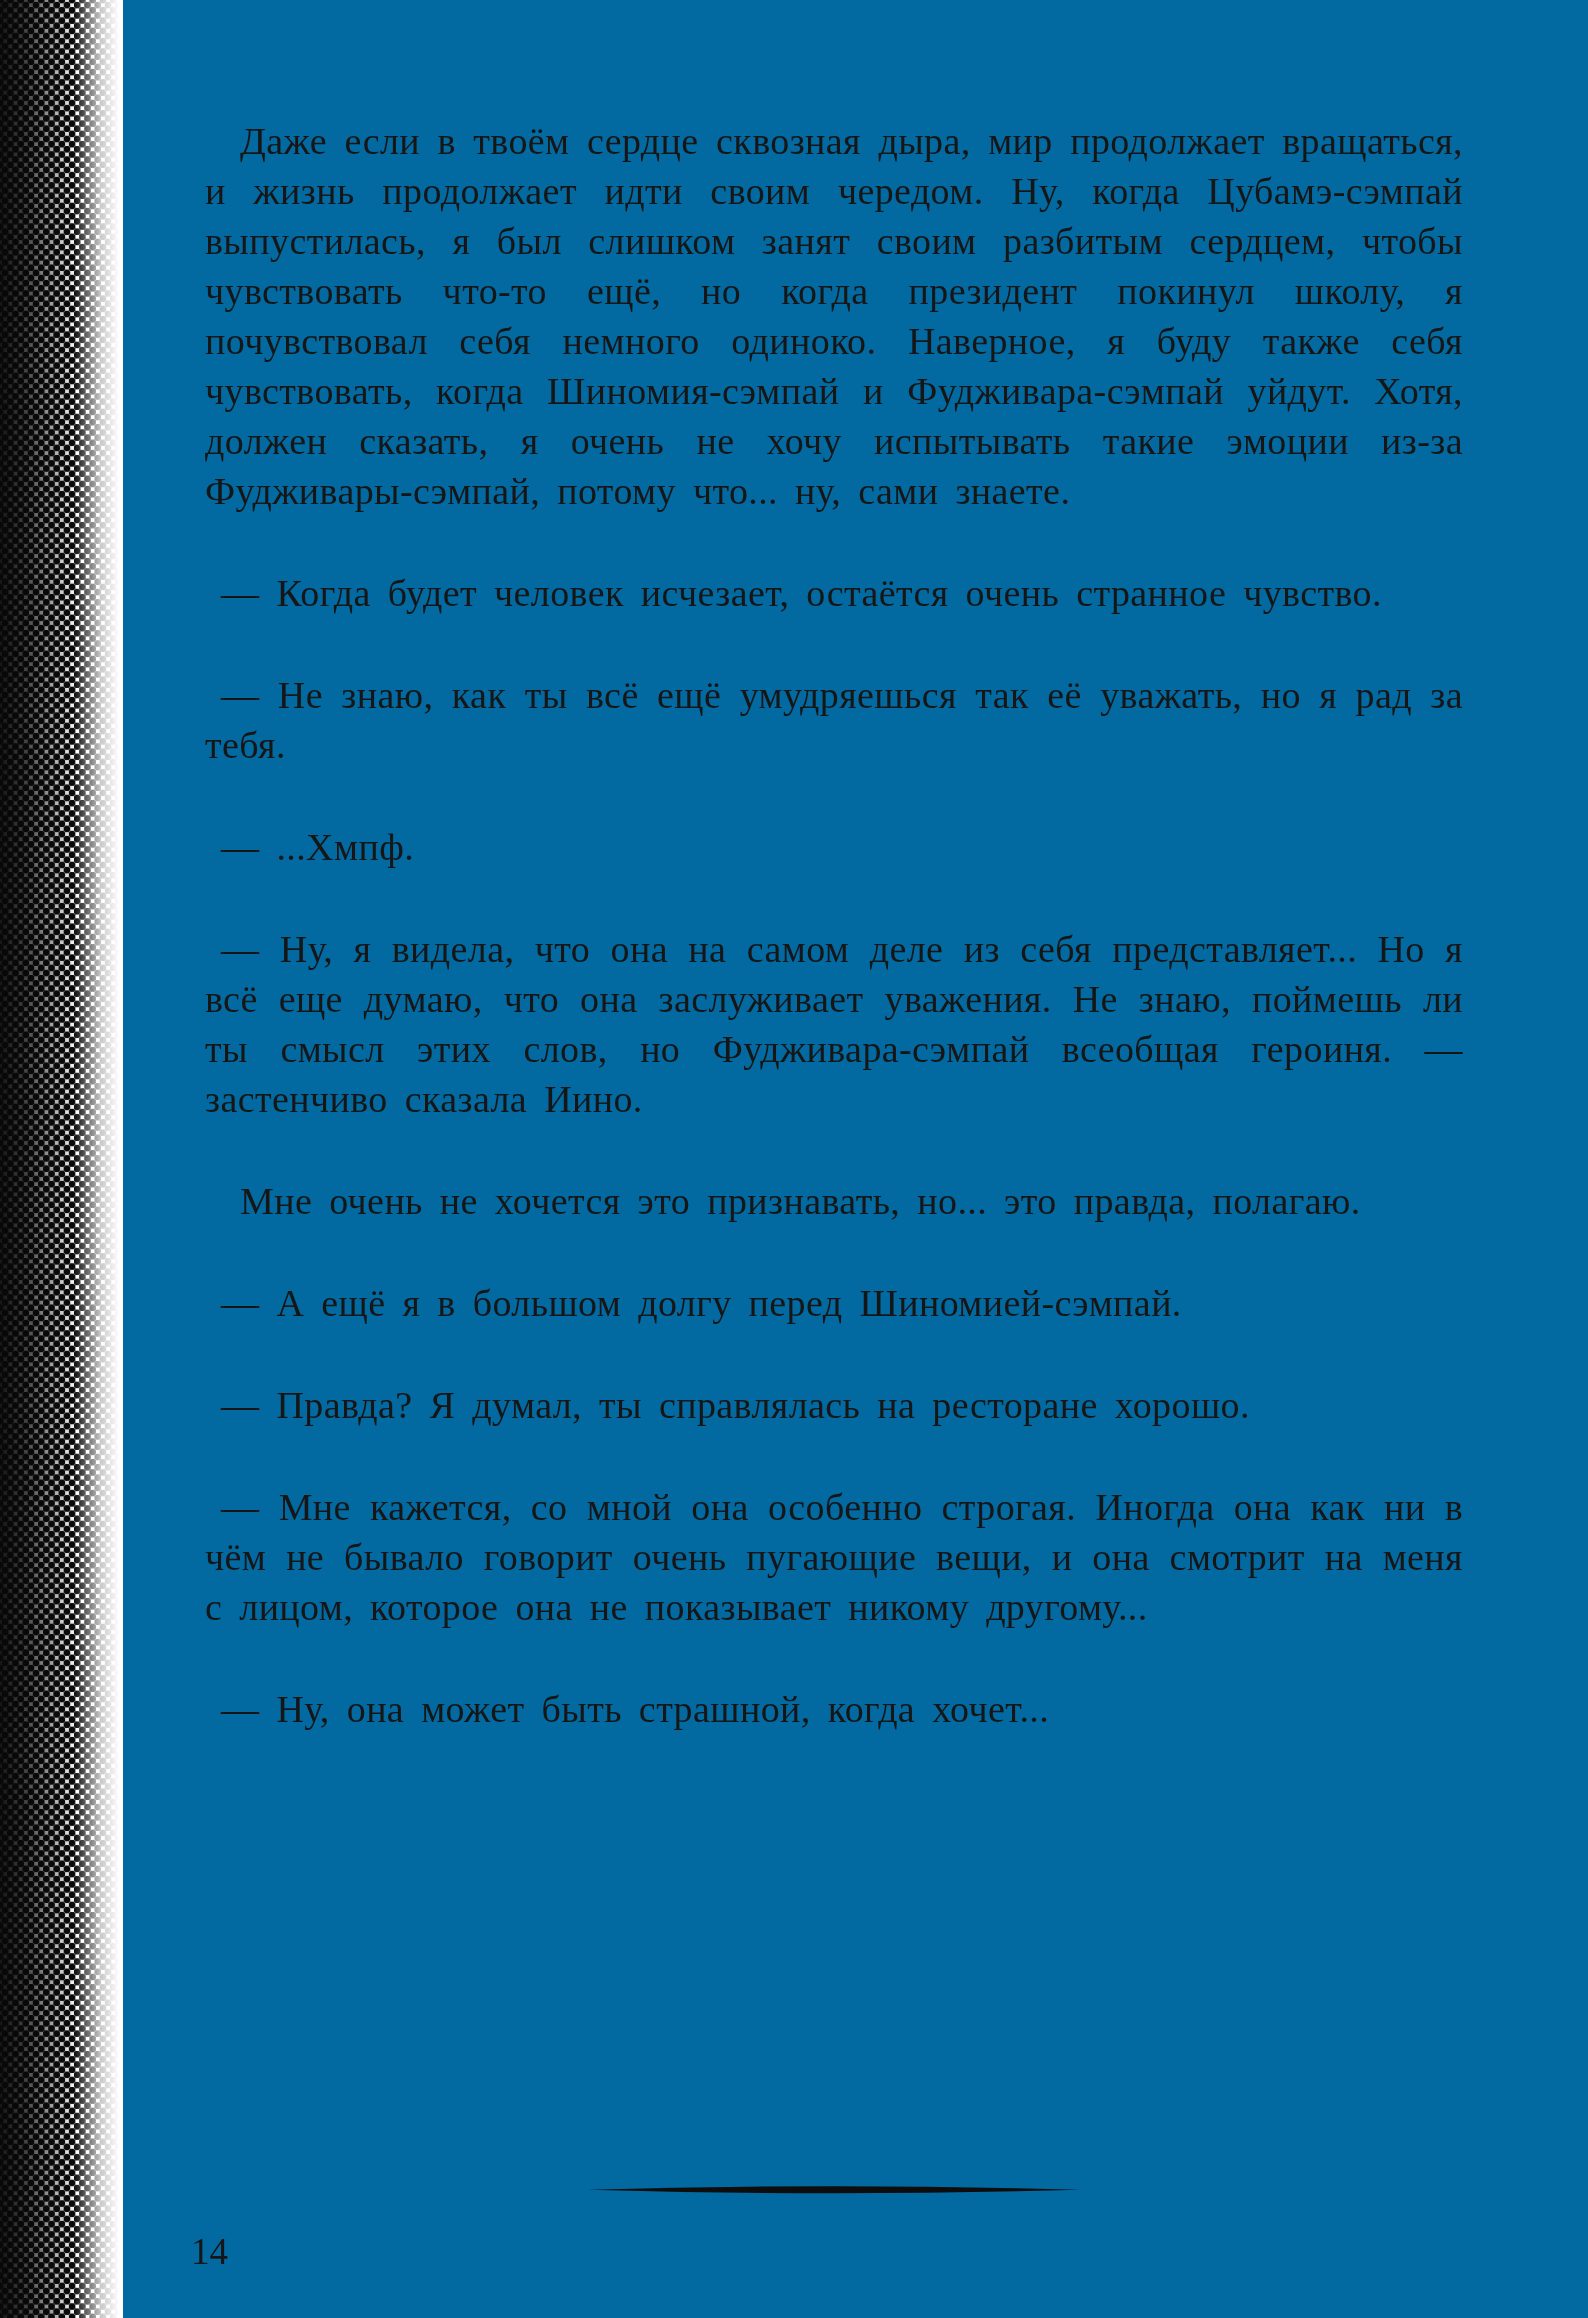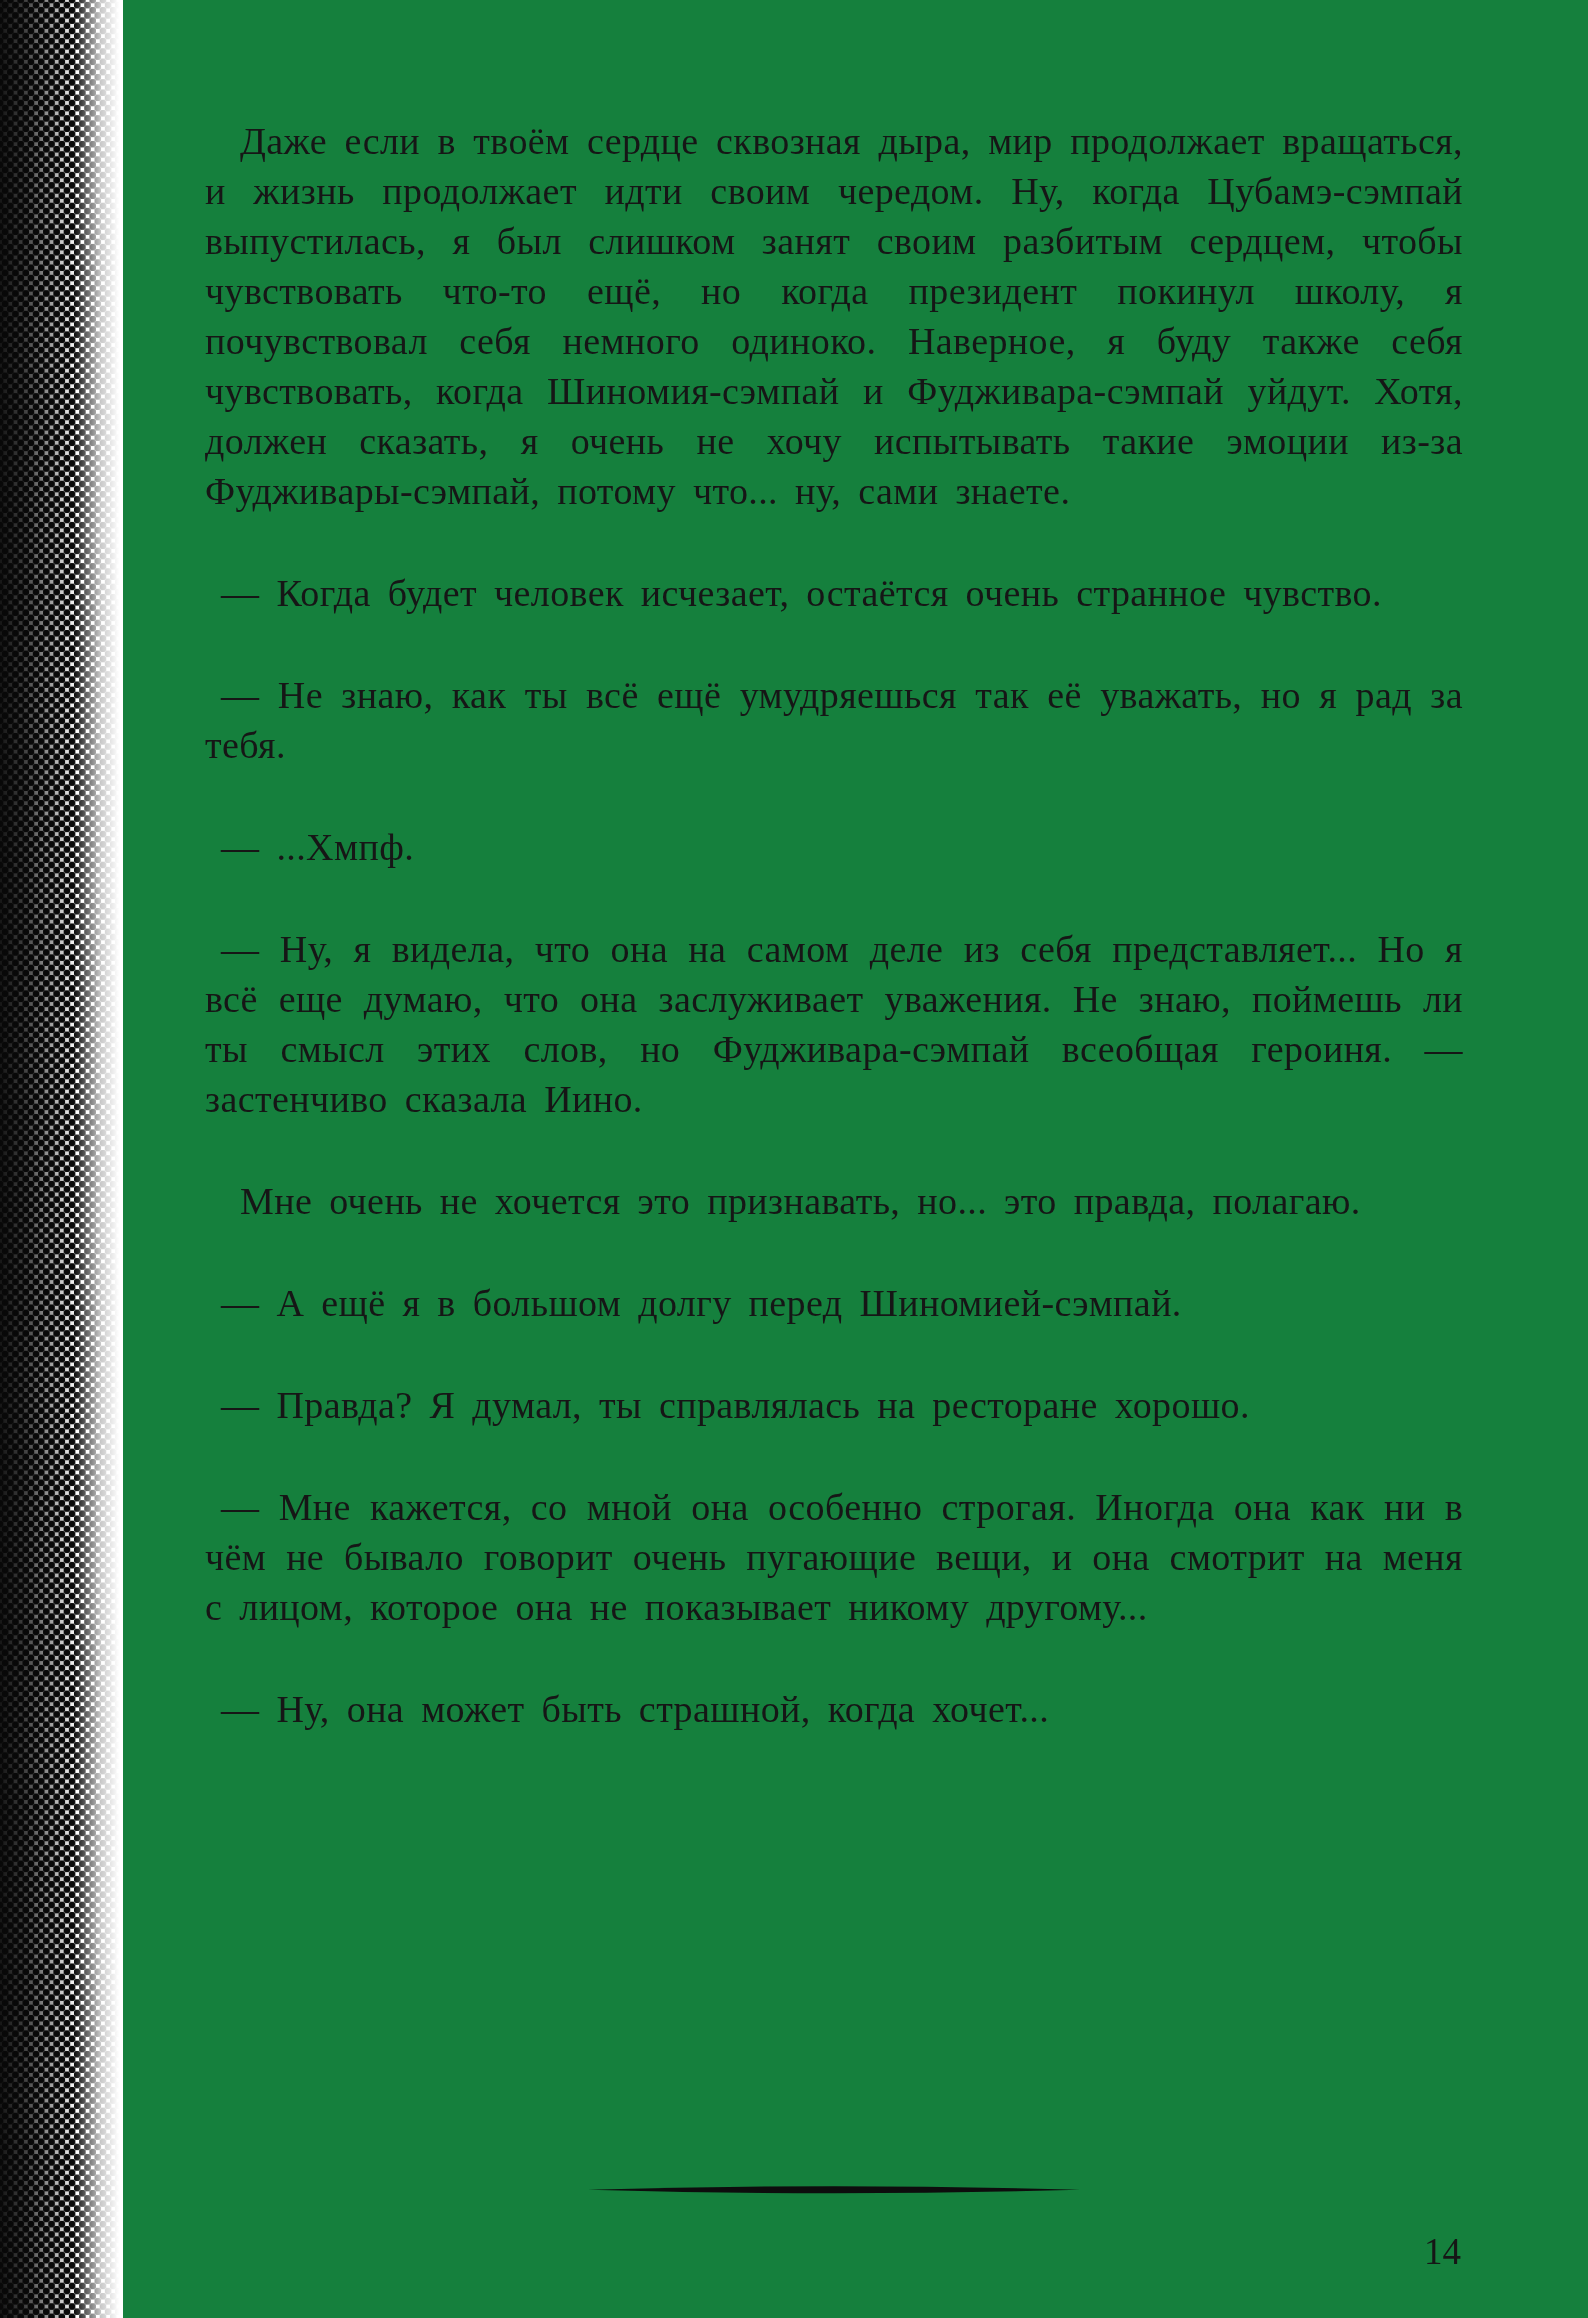--- a/index.html
+++ b/index.html
@@ -4,21 +4,21 @@
 <style>
   html, body {
     margin: 0;
     padding: 0;
     background: #ffffff;
   }
   .page {
     position: relative;
     width: 1588px;
     height: 2319px;
-    background: #15803d;
+    background: #0369a1;
     overflow: hidden;
     font-family: "Liberation Serif", "DejaVu Serif", serif;
   }
   
   .halftone {
     position: absolute;
     left: 0;
     top: 0;
     width: 123px;
     height: 100%;
@@ -56,24 +56,24 @@
   .footer-divider {
     position: absolute;
     left: 588px;
     top: 2185px;
     width: 492px;
     height: 9.5px;
     display: block;
   }
   .page-number {
     position: absolute;
-    left: 203px;
+    left: 191px;
     top: 2228px;
     width: 1258px;
-    text-align: right;
+    text-align: left;
     color: #161616;
     font-size: 37px;
     line-height: 48px;
   }
 </style>
 </head>
 <body>
 
 <div class="page">
 

